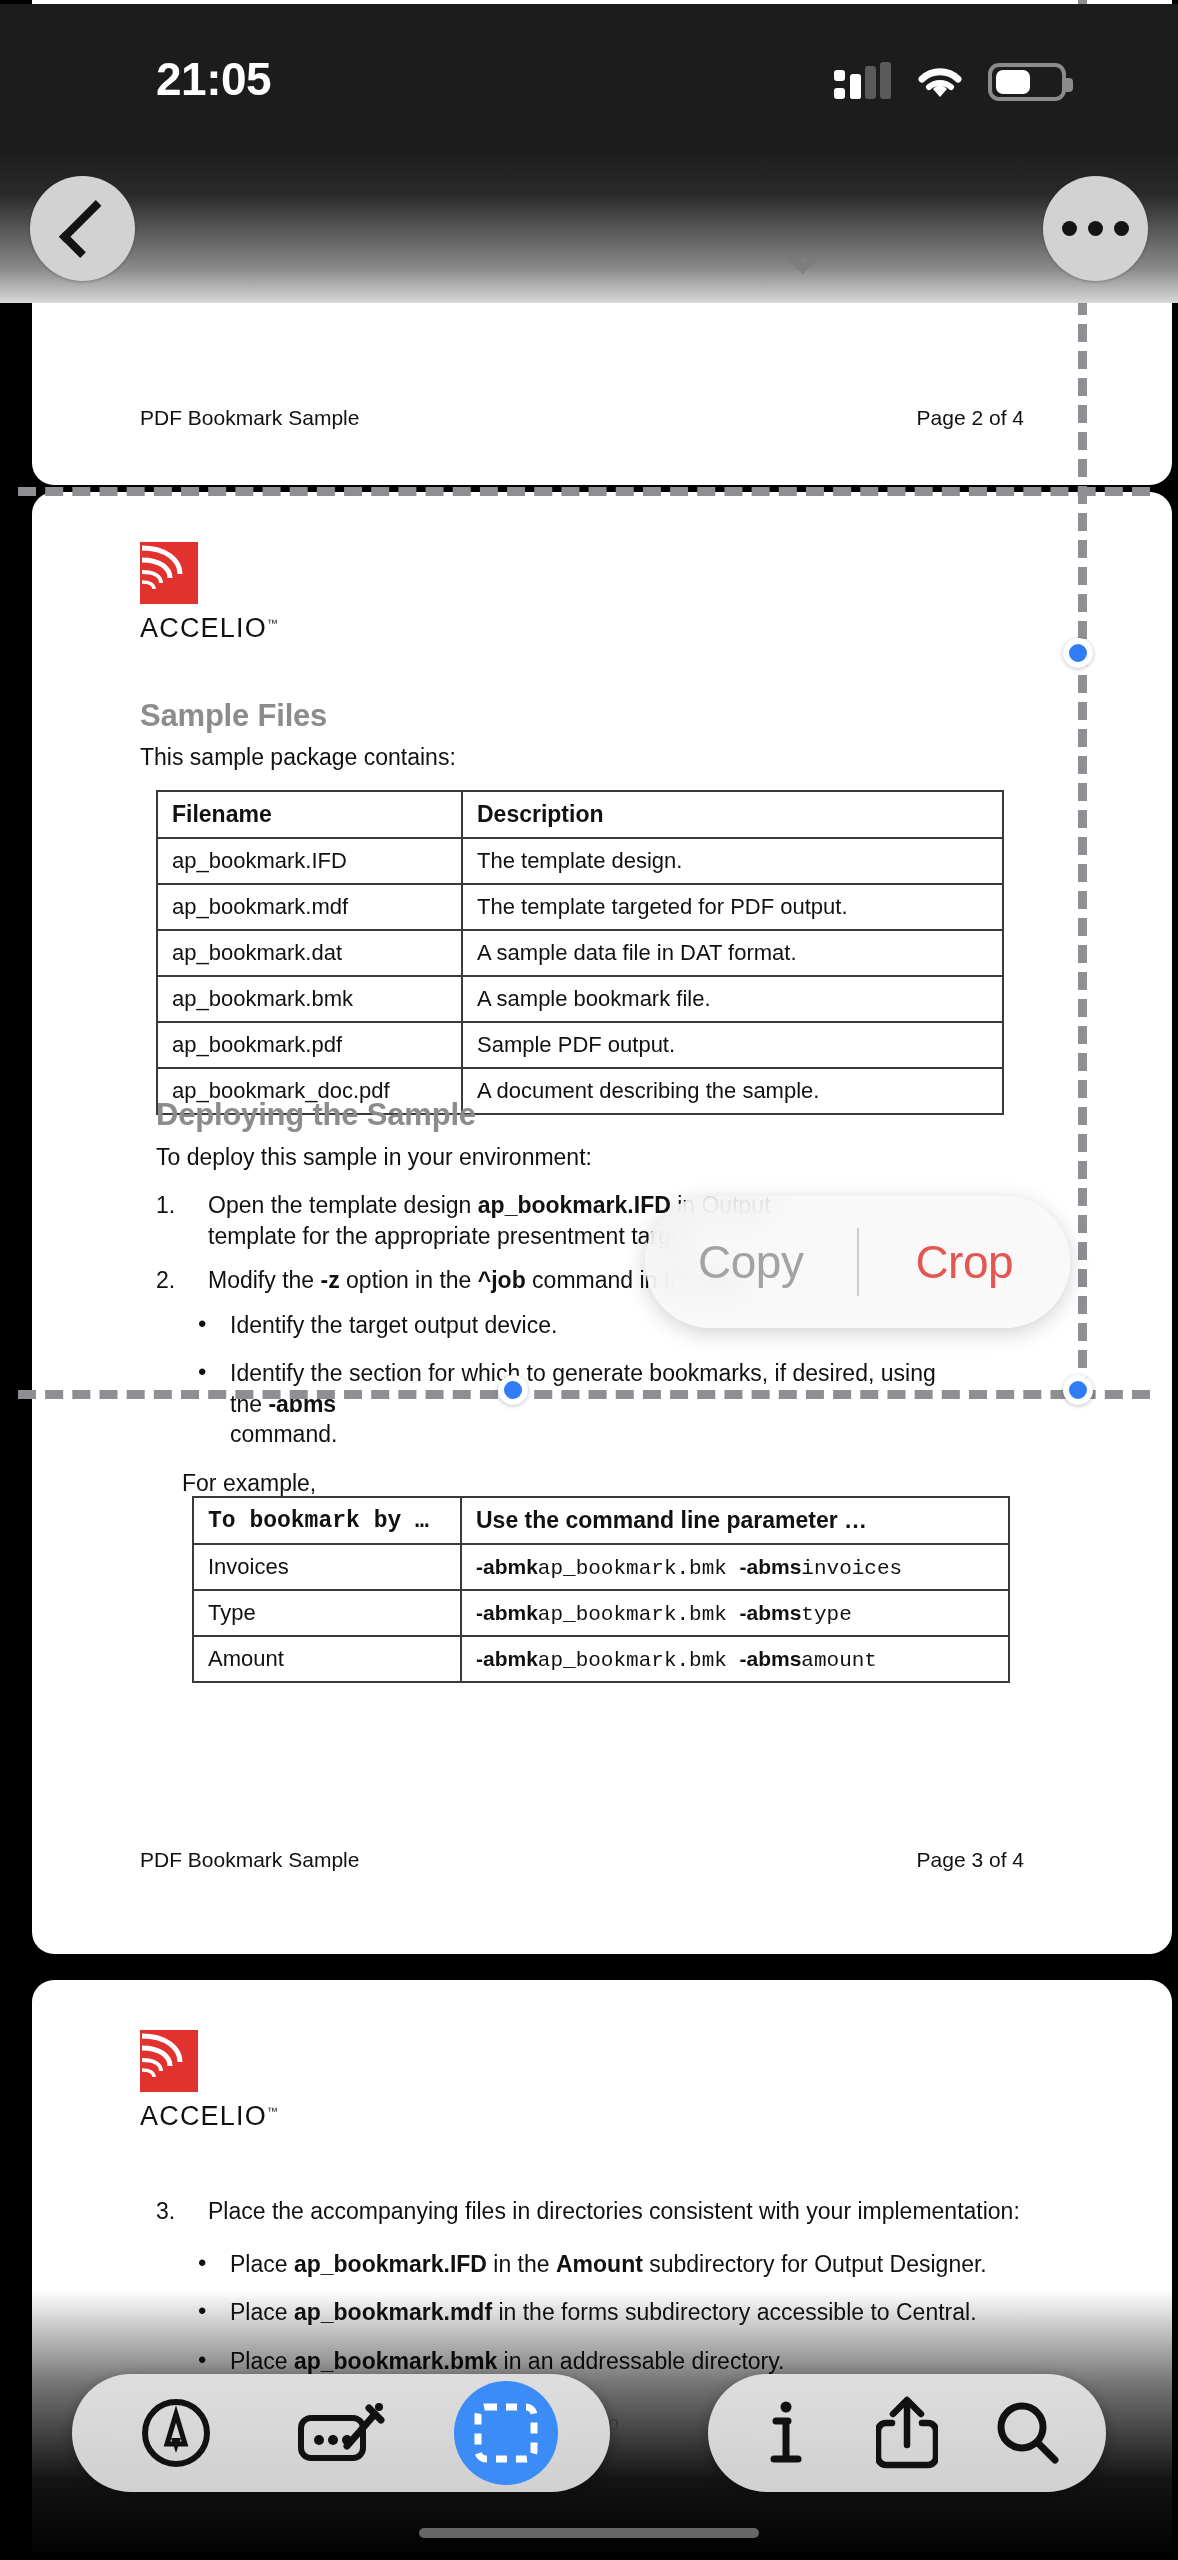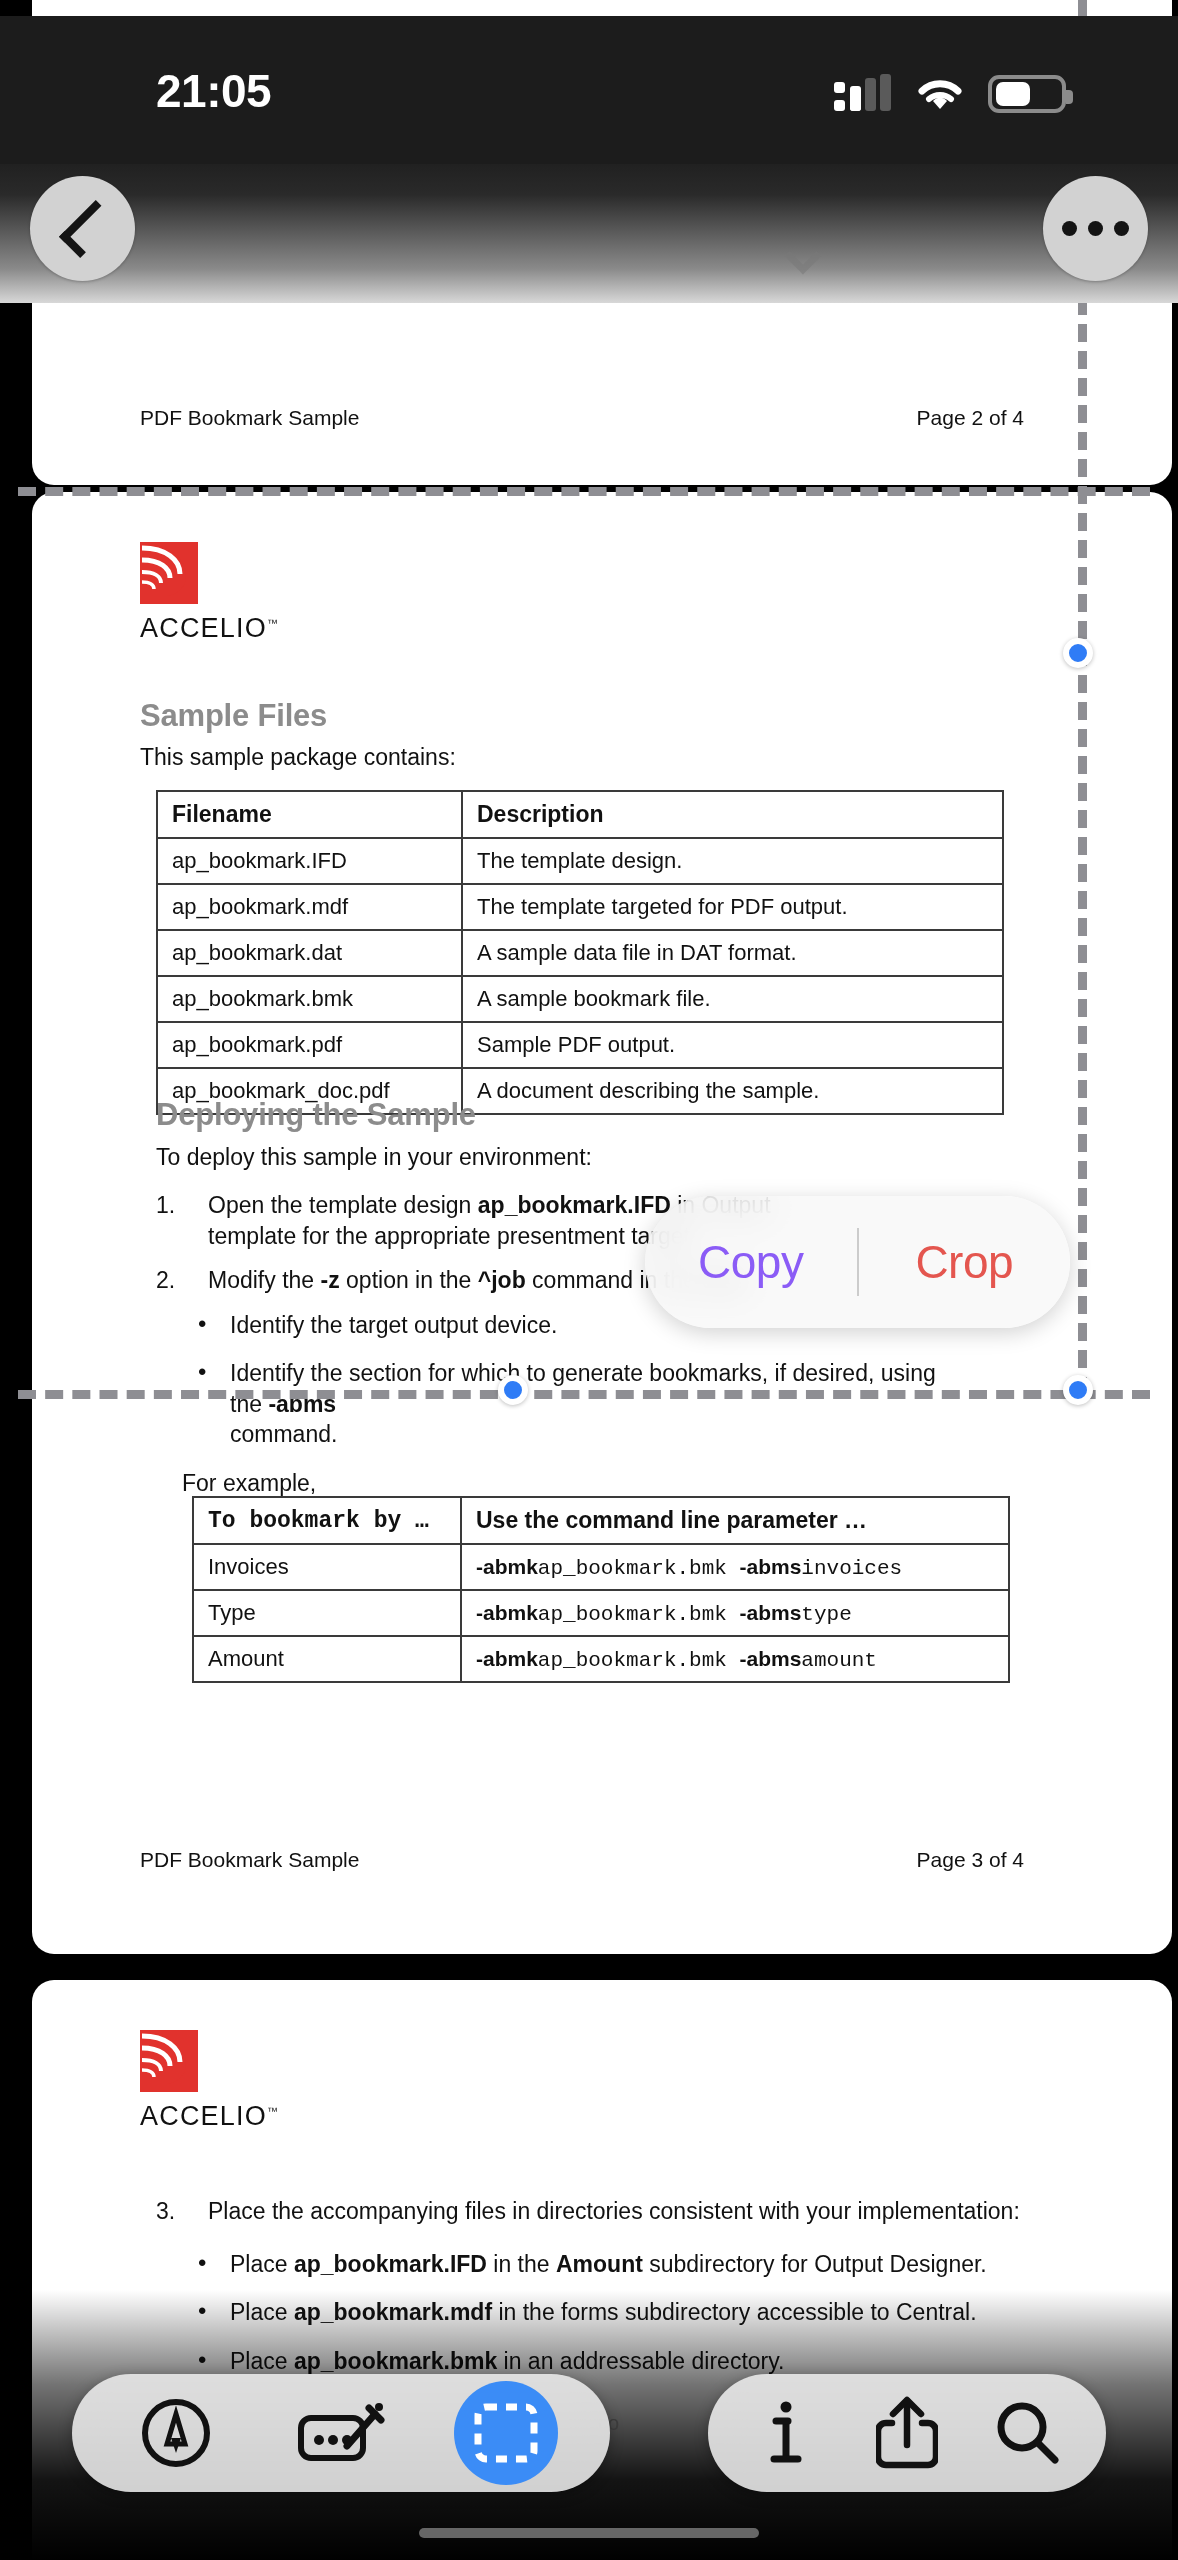--- a/index.html
+++ b/index.html
@@ -11,21 +11,21 @@
   }
   .device {
     position: relative;
     width: 1178px; height: 2560px;
     background: #000;
     overflow: hidden;
   }
 
   
   .statusbar {
-    position: absolute; top: 16px; left: 0; width: 1178px; height: 148px;
+    position: absolute; top: 4px; left: 0; width: 1178px; height: 148px;
     background: #1c1c1c;
     z-index: 60;
   }
   .status-time {
     position: absolute; left: 156px; top: 48px;
     color: #fff; font-size: 46px; font-weight: bold;
     letter-spacing: -0.5px;
   }
   .status-right {
     position: absolute; right: 112px; top: 58px;
@@ -174,21 +174,21 @@
   .ctx-menu {
     position: absolute; z-index: 70;
     left: 645px; top: 1196px; width: 425px; height: 132px;
     background: rgba(248,248,248,0.80);
     border-radius: 66px;
     backdrop-filter: blur(18px);
     box-shadow: 0 5px 22px rgba(0,0,0,0.18);
     display: flex; align-items: center;
   }
   .ctx-item {
-    flex: 1; text-align: center; font-size: 46px; color: #8b5cf6;
+    flex: 1; text-align: center; font-size: 46px; color: #a3a3a3;
     letter-spacing: -0.5px;
   }
   .ctx-item.danger { color: #e4564f; }
   .ctx-sep { width: 2px; height: 68px; background: rgba(0,0,0,0.18); }
 
   
   .toolbars {
     position: absolute; left: 0; bottom: 68px; width: 1178px;
     display: flex; justify-content: space-between; padding: 0 72px;
     z-index: 80;

